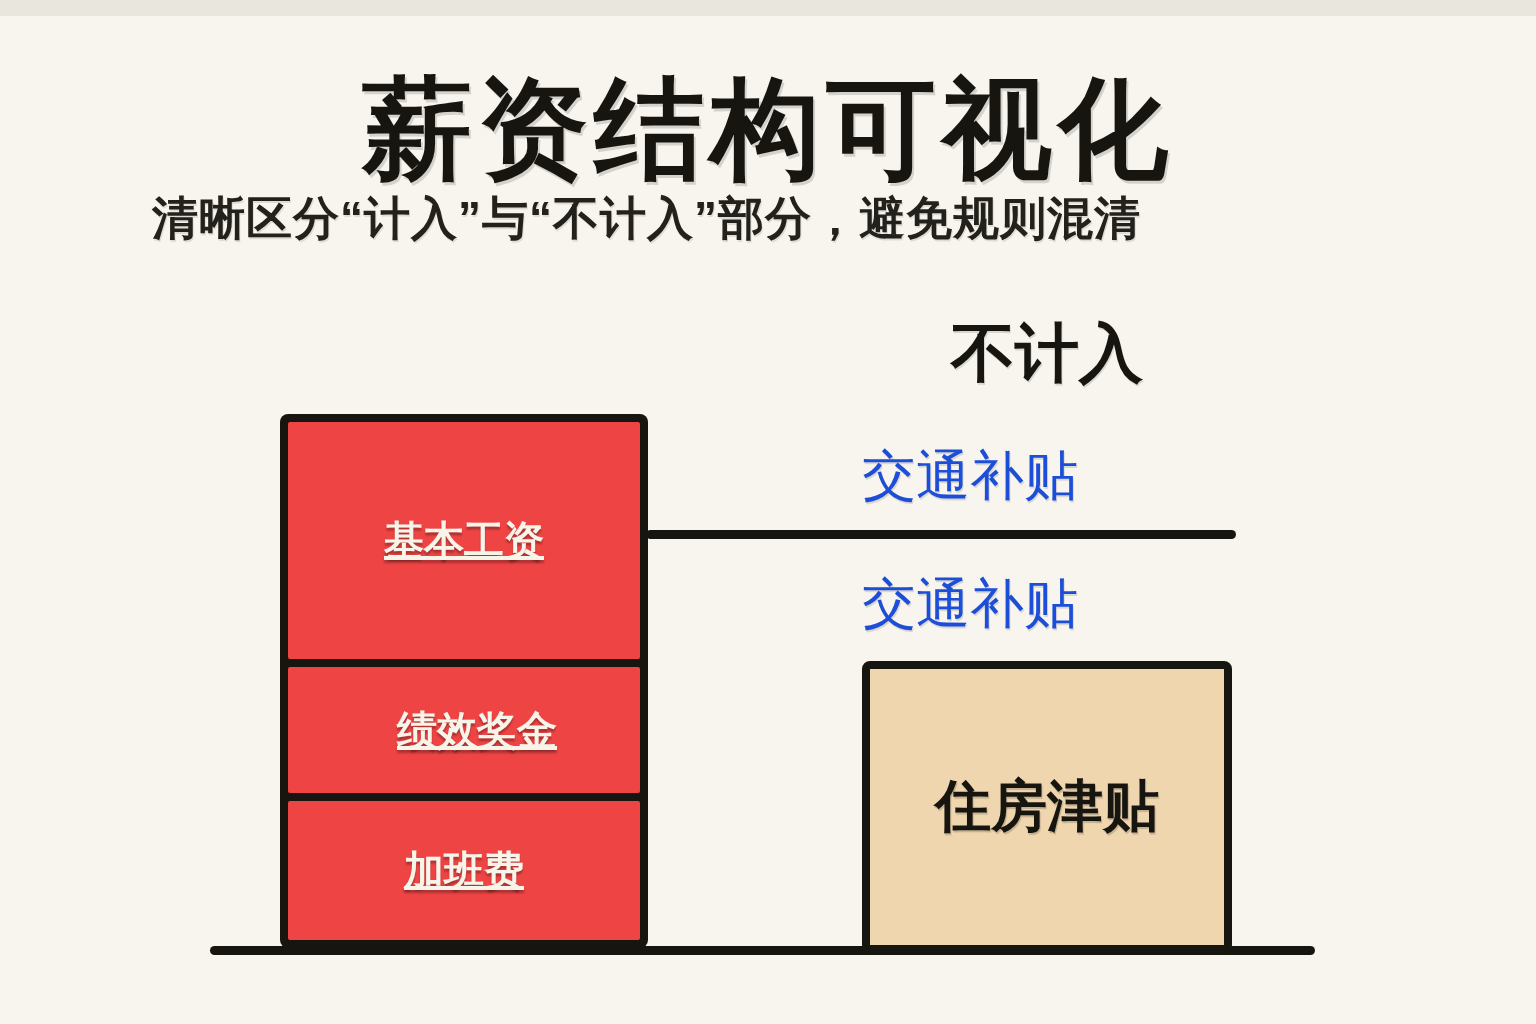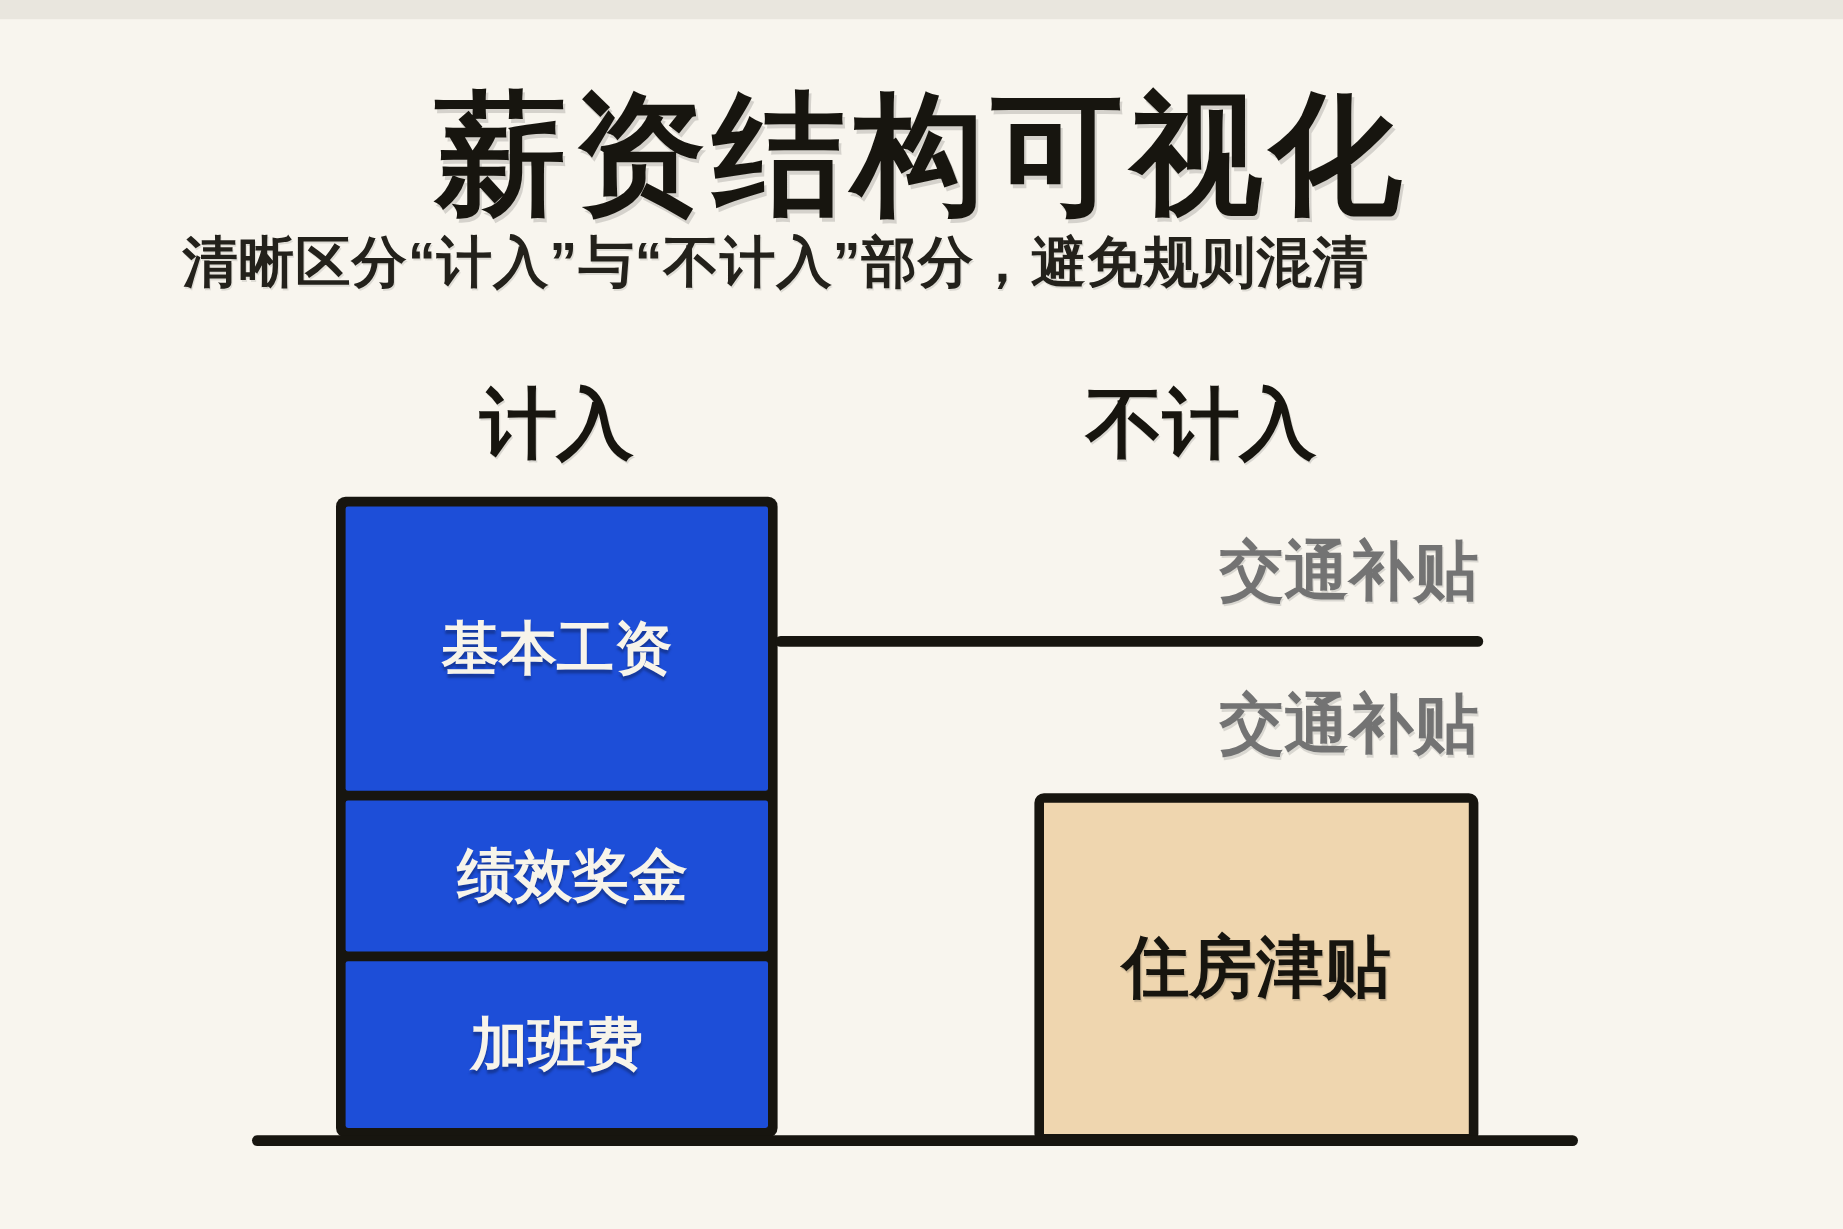--- a/index.html
+++ b/index.html
@@ -40,56 +40,57 @@
   .col-header {
     top: 294px;
     font-size: 64px;
     font-weight: 900;
     text-align: center;
     color: #17150f;
     text-shadow: 1px 2px 0 rgba(0,0,0,0.12);
     white-space: nowrap;
   }
   .col-header.left  { left: 280px; width: 368px; }
-  .col-header.right { left: 816px; width: 370px; }
+  .col-header.right { left: 862px; width: 370px; }
 
   
   .stacked-bar {
     left: 280px; top: 398px;
     width: 368px; height: 534px;
     background: #17150f;
     border-radius: 8px;
     padding: 8px;
     display: flex;
     flex-direction: column;
     gap: 8px;
   }
   .segment {
-    background: #1d4ed8;
+    background: #ef4444;
     display: flex;
     align-items: center;
     justify-content: center;
-    font-size: 48px;
+    font-size: 40px;
     font-weight: 700;
     color: #f7f4ea;
     text-shadow: 0 3px 2px rgba(0,0,0,0.28);
     border-radius: 2px;
     white-space: nowrap;
+    text-decoration: underline;
   }
   .segment.s1 { height: 237px; }
   .segment.s2 { height: 126px; padding-left: 26px; }
   .segment.s3 { height: 139px; }
 
   
   .excluded-item {
     left: 862px; width: 370px;
-    text-align: right;
+    text-align: left;
     font-size: 54px;
-    font-weight: 700;
-    color: #737373;
+    font-weight: 400;
+    color: #1d4ed8;
     text-shadow: 1px 2px 0 rgba(0,0,0,0.12);
     white-space: nowrap;
   }
   .excluded-item.above { top: 424px; }
   .excluded-item.below { top: 552px; }
 
   .divider-line {
     left: 646px; top: 514px;
     width: 590px; height: 9px;
     background: #17150f;
@@ -119,21 +120,20 @@
 </style>
 </head>
 <body>
 
 <div id="stage">
 
   <div class="abs title">薪资结构可视化</div>
 
   <div class="abs subtitle">清晰区分“计入”与“不计入”部分，避免规则混清</div>
 
-  <div class="abs col-header left">计入</div>
 
   <div class="abs col-header right">不计入</div>
 
   <div class="abs stacked-bar">
     <div class="segment s1">基本工资</div>
     <div class="segment s2">绩效奖金</div>
     <div class="segment s3">加班费</div>
   </div>
 
   <div class="abs excluded-item above">交通补贴</div>

